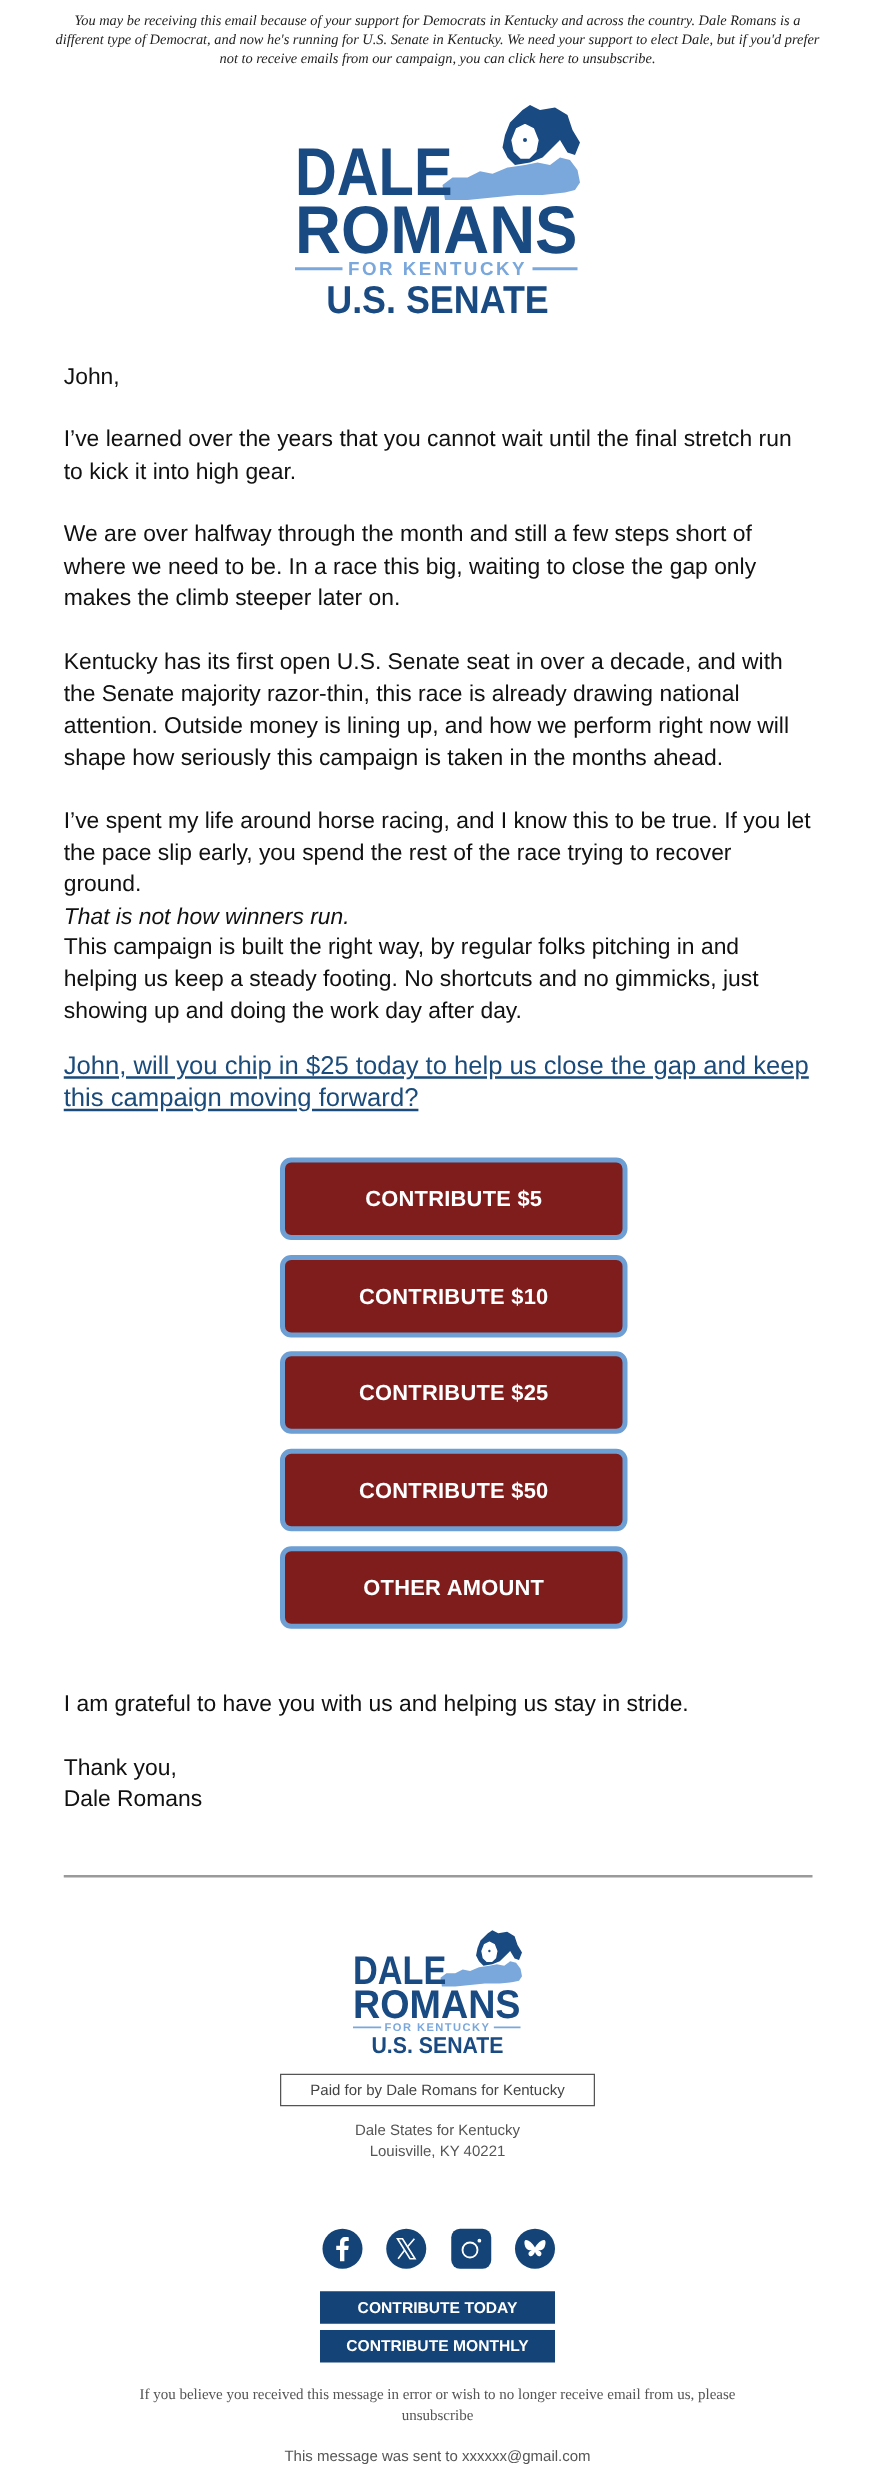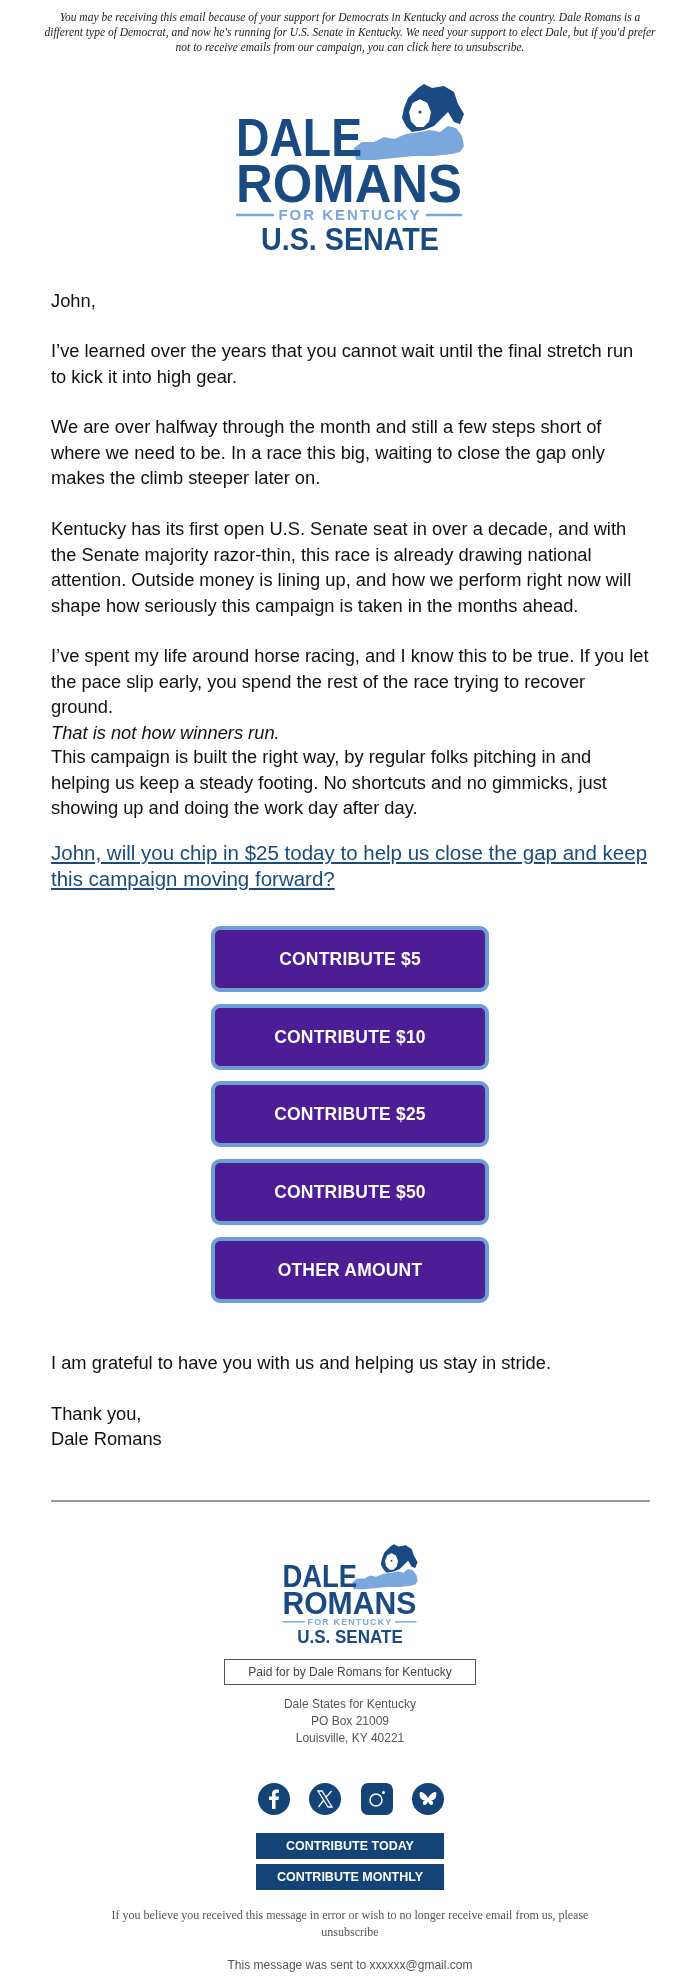--- a/index.html
+++ b/index.html
@@ -23,22 +23,22 @@
     }
     .body-text em { font-style: italic; }
 
     .ask-link {
       position: absolute; left: 51px; top: 840px; width: 600px;
       font-size: 20.5px; line-height: 26px; font-weight: normal;
       color: #1a4b7a; text-decoration: underline;
     }
 
     .btn {
-      position: absolute; left: 211px; width: 278px; height: 66px;
-      background: #4c1d95; border: 4px solid #6d9ed4; border-radius: 9px;
+      position: absolute; left: 224px; width: 278px; height: 66px;
+      background: #7f1d1d; border: 4px solid #6d9ed4; border-radius: 9px;
       color: #fff; font-weight: bold; font-size: 17.5px; letter-spacing: 0.2px;
       display: flex; align-items: center; justify-content: center; text-decoration: none;
     }
 
     .divider { position: absolute; left: 51px; top: 1500px; width: 599px; height: 2px; background: #9a9a9a; }
 
     .paid-box {
       position: absolute; left: 224px; top: 1659px; width: 252px; height: 26px;
       border: 1px solid #555; font-size: 12px; color: #444;
       display: flex; align-items: center; justify-content: center;
@@ -130,21 +130,20 @@
   <line x1="2" y1="133" x2="40" y2="133" stroke="#7aa8dc" stroke-width="2.5"></line>
   <line x1="192" y1="133" x2="228" y2="133" stroke="#7aa8dc" stroke-width="2.5"></line>
   <text x="116" y="138" text-anchor="middle" font-family="Liberation Sans, sans-serif" font-weight="bold" font-size="15" letter-spacing="2" fill="#7aa8dc">FOR KENTUCKY</text>
   <text x="116" y="168" text-anchor="middle" font-family="Liberation Sans, sans-serif" font-weight="bold" font-size="31" fill="#1a4a82" textLength="178" lengthAdjust="spacingAndGlyphs">U.S. SENATE</text>
 </svg>
 
 <div class="paid-box">Paid for by Dale Romans for Kentucky</div>
 
 <div class="address">
   <div>Dale States for Kentucky</div>
-  <div>PO Box 21009</div>
   <div>Louisville, KY 40221</div>
 </div>
 
 <div class="socials">
   <a href="#" class="social round">
     <svg width="32" height="32" viewBox="0 0 32 32">
         <path d="M17.5 26 V17 H20.5 L21 13.5 H17.5 V11.5 C17.5 10.5 17.8 9.8 19.2 9.8 H21 V6.7 C20.6 6.6 19.5 6.5 18.3 6.5 C15.7 6.5 14 8 14 10.9 V13.5 H11 V17 H14 V26 Z" fill="#fff"></path>
       </svg>
   </a>
   <a href="#" class="social round">

